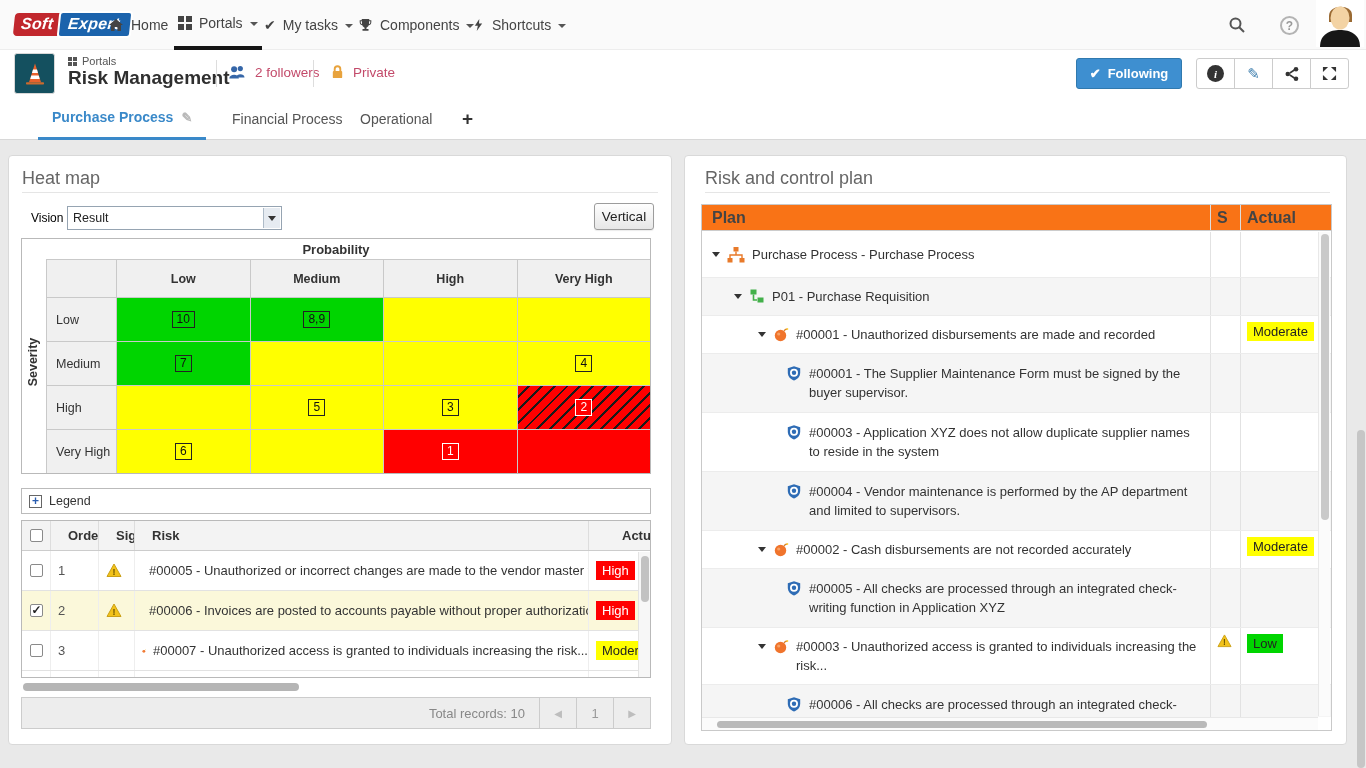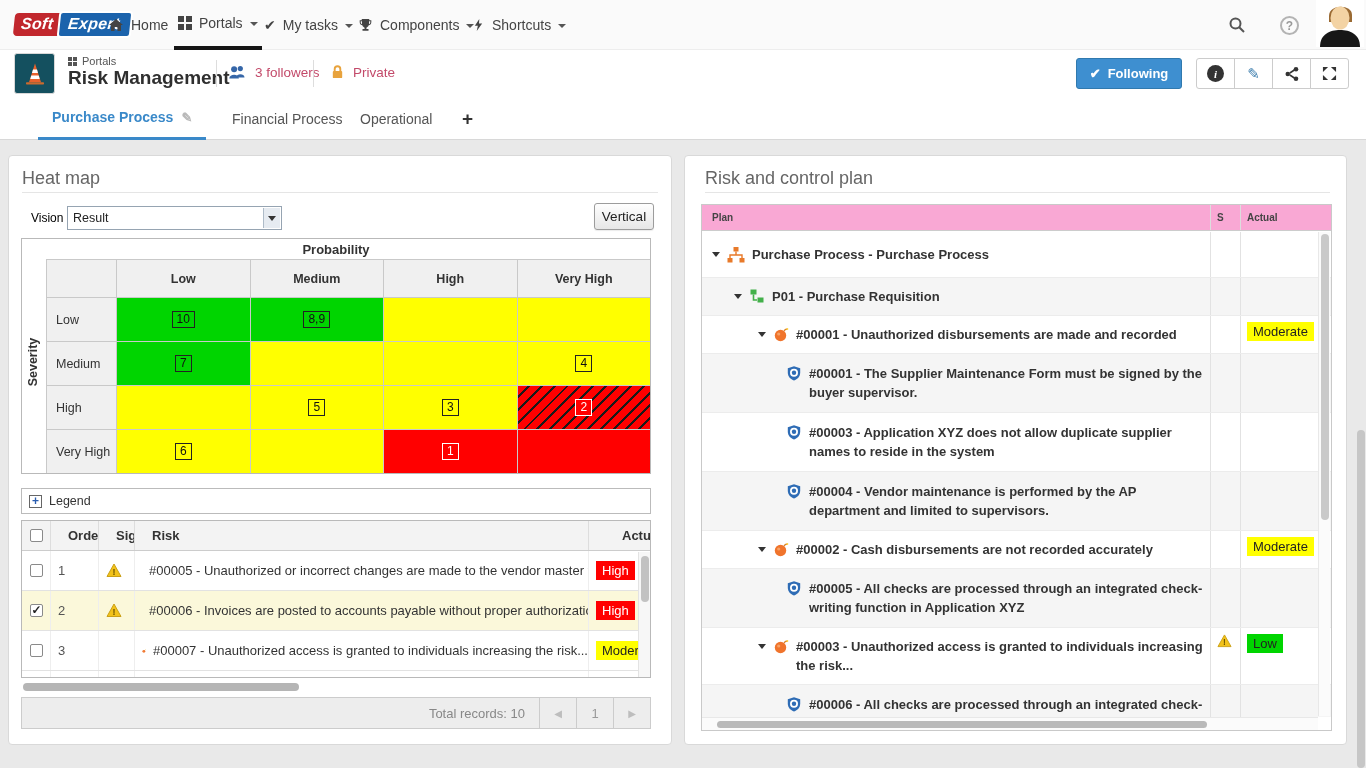--- a/index.html
+++ b/index.html
@@ -105,35 +105,35 @@
 
   
   .pager { position:absolute; left:12px; top:541px; width:630px; height:32px; background:#ededed; border:1px solid #ccc; display:flex; align-items:center; justify-content:flex-end; }
   .pager-total { font-size:13px; color:#888; margin-right:14px; }
   .pager-cell { width:37px; height:100%; border-left:1px solid #ccc; display:flex; align-items:center; justify-content:center; cursor:pointer; }
   .pg-arrow { font-size:10px; color:#bdbdbd; }
   .pg-num { font-size:13px; color:#9a9a9a; }
 
   
   .cp { position:absolute; left:16px; top:48px; width:631px; height:527px; border:1px solid #c9c9c9; overflow:hidden; }
-  .cp-head { display:grid; grid-template-columns:1fr 30px 78px; height:26px; background:#f9a8d4; border-bottom:1px solid #ccc; font-size:10px; font-weight:bold; color:#444; padding-right:13px; }
+  .cp-head { display:grid; grid-template-columns:1fr 30px 78px; height:26px; background:#f97316; border-bottom:1px solid #ccc; font-size:16px; font-weight:bold; color:#444; padding-right:13px; }
   .cp-head > div { display:flex; align-items:center; padding-left:10px; }
   .cp-head .bl { border-left:1px solid #ddd; padding-left:6px; }
   .cp-body { position:absolute; top:27px; left:0; right:0; bottom:13px; overflow:hidden; }
   .cp-row { display:grid; grid-template-columns:1fr 30px 78px; padding-right:13px; border-bottom:1px solid #ececec; background:#fff; }
   .cp-row.alt { background:#f5f5f5; }
   .cp-plan { display:flex; align-items:flex-start; font-size:13px; color:#333; line-height:19px; }
   .cp-s, .cp-actual { border-left:1px solid #e2e2e2; padding:6px 0 0 6px; }
   .lv0 { padding:13px 6px 13px 10px; }
   .lv1 { padding:9px 6px 9px 32px; }
   .lv2 { padding:9px 6px 9px 56px; }
   .lv3 { padding:10px 6px 10px 84px;justify-content:space-between; }
   .tri { width:0; height:0; border-left:4.5px solid transparent; border-right:4.5px solid transparent; border-top:5.5px solid #333; margin:7px 7px 0 0; flex:none; cursor:pointer; }
   .tree-ic { flex:none; margin:1px 7px 0 0; }
-  .cp-txt { flex:1;font-weight:bold; }
+  .cp-txt { flex:1; }
   .cp-vscroll { position:absolute; right:1px; top:27px; bottom:14px; width:12px; background:#fbfbfb; border-left:1px solid #e8e8e8; }
   .cp-vscroll .thumb { position:absolute; left:2px; top:2px; width:8px; height:286px; background:#c9c9c9; border-radius:4px; }
   .cp-hscroll { position:absolute; left:0; right:13px; bottom:0; height:13px; background:#fbfbfb; border-top:1px solid #e8e8e8; }
   .cp-hscroll .thumb { position:absolute; left:15px; top:3px; width:490px; height:7px; background:#b9b9b9; border-radius:4px; }
 
   
   #page-vscroll { position:absolute; right:1px; top:430px; width:8px; height:338px; background:#c6c6c6; border-radius:4px; }
 </style>
 </head>
 <body>
@@ -224,21 +224,21 @@
   <div class="page-title">Risk Management</div>
 
   <div class="vsep" style="left:216px;"></div>
   <div class="meta-link" style="left:228px;">
     <svg width="19" height="16" viewBox="0 0 18 16">
       <circle cx="11.8" cy="4.6" r="2.6" fill="#3566a8"></circle>
         <path d="M7.8 13.5 C7.8 9.2 16 9.2 16 13.5 Z" fill="#3566a8"></path>
       <circle cx="5.6" cy="5.2" r="3" fill="#3566a8"></circle>
         <path d="M0.8 14.5 C0.8 9.6 10.4 9.6 10.4 14.5 Z" fill="#3566a8"></path>
     </svg>
-    <span>3 followers</span>
+    <span>2 followers</span>
   </div>
   <div class="vsep" style="left:313px;"></div>
   <div class="meta-link" style="left:330px;">
     <svg width="15" height="16" viewBox="0 0 16 16">
       <path d="M5 7 V4.8 a3 3 0 0 1 6 0 V7" fill="none" stroke="#e8a33d" stroke-width="2"></path>
       <rect x="3" y="7" width="10" height="7.5" rx="1" fill="#e8a33d"></rect>
     </svg>
     <span>Private</span>
   </div>
 

